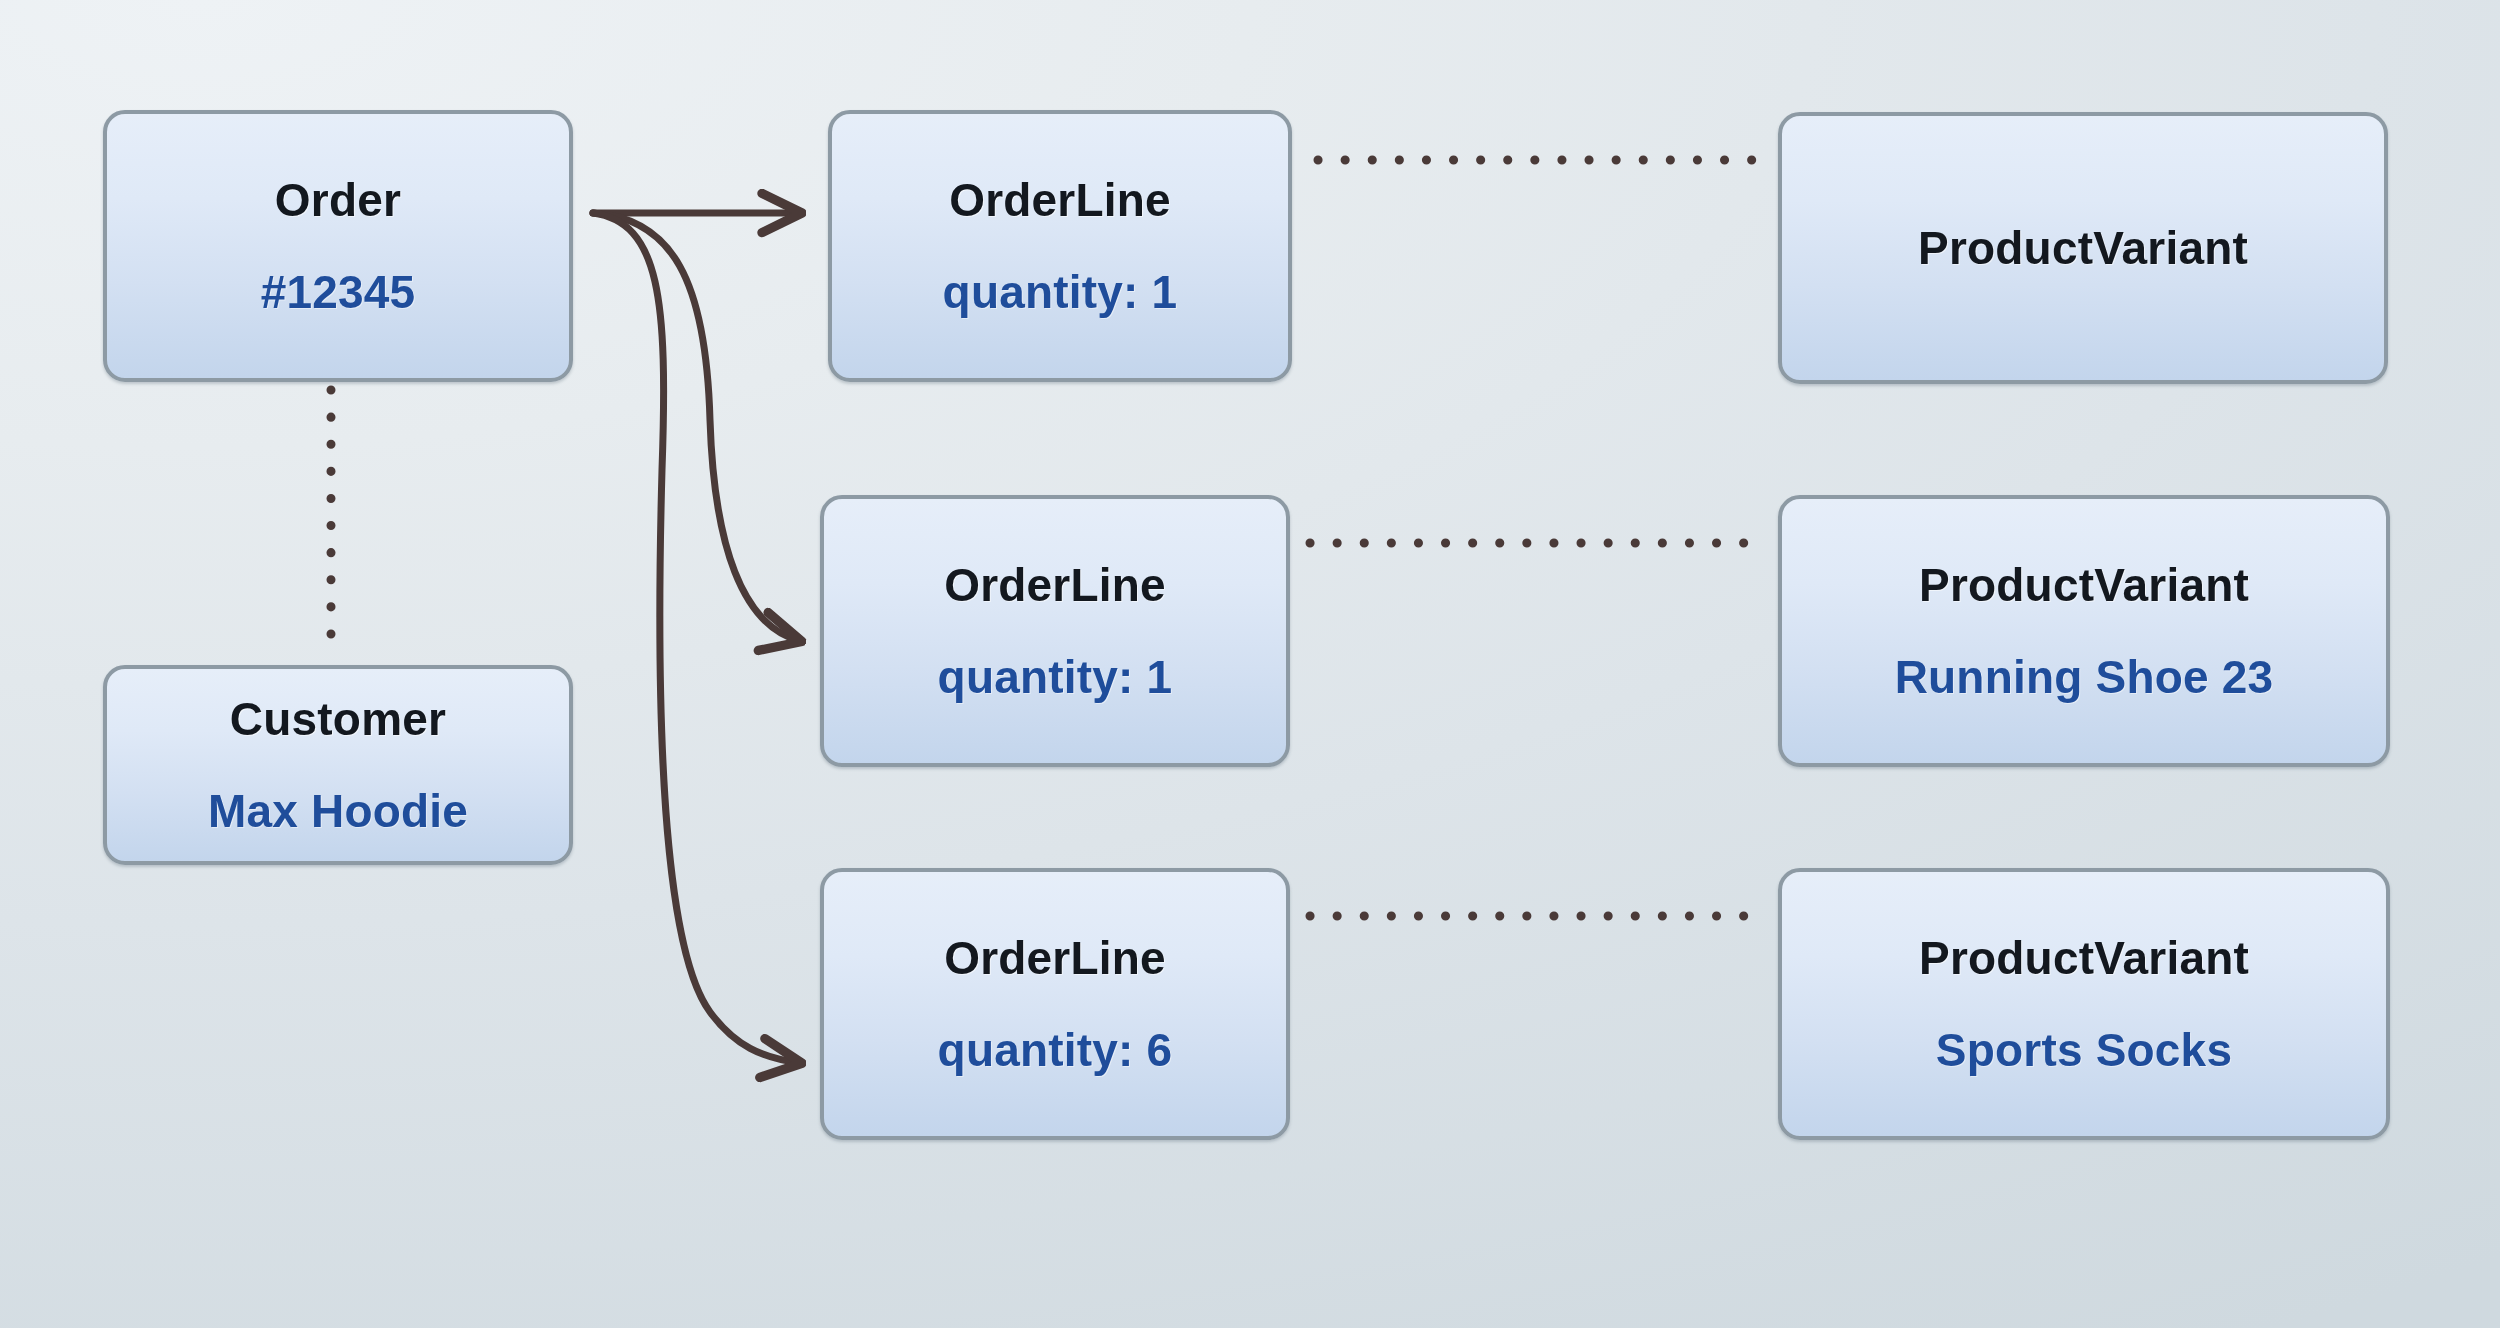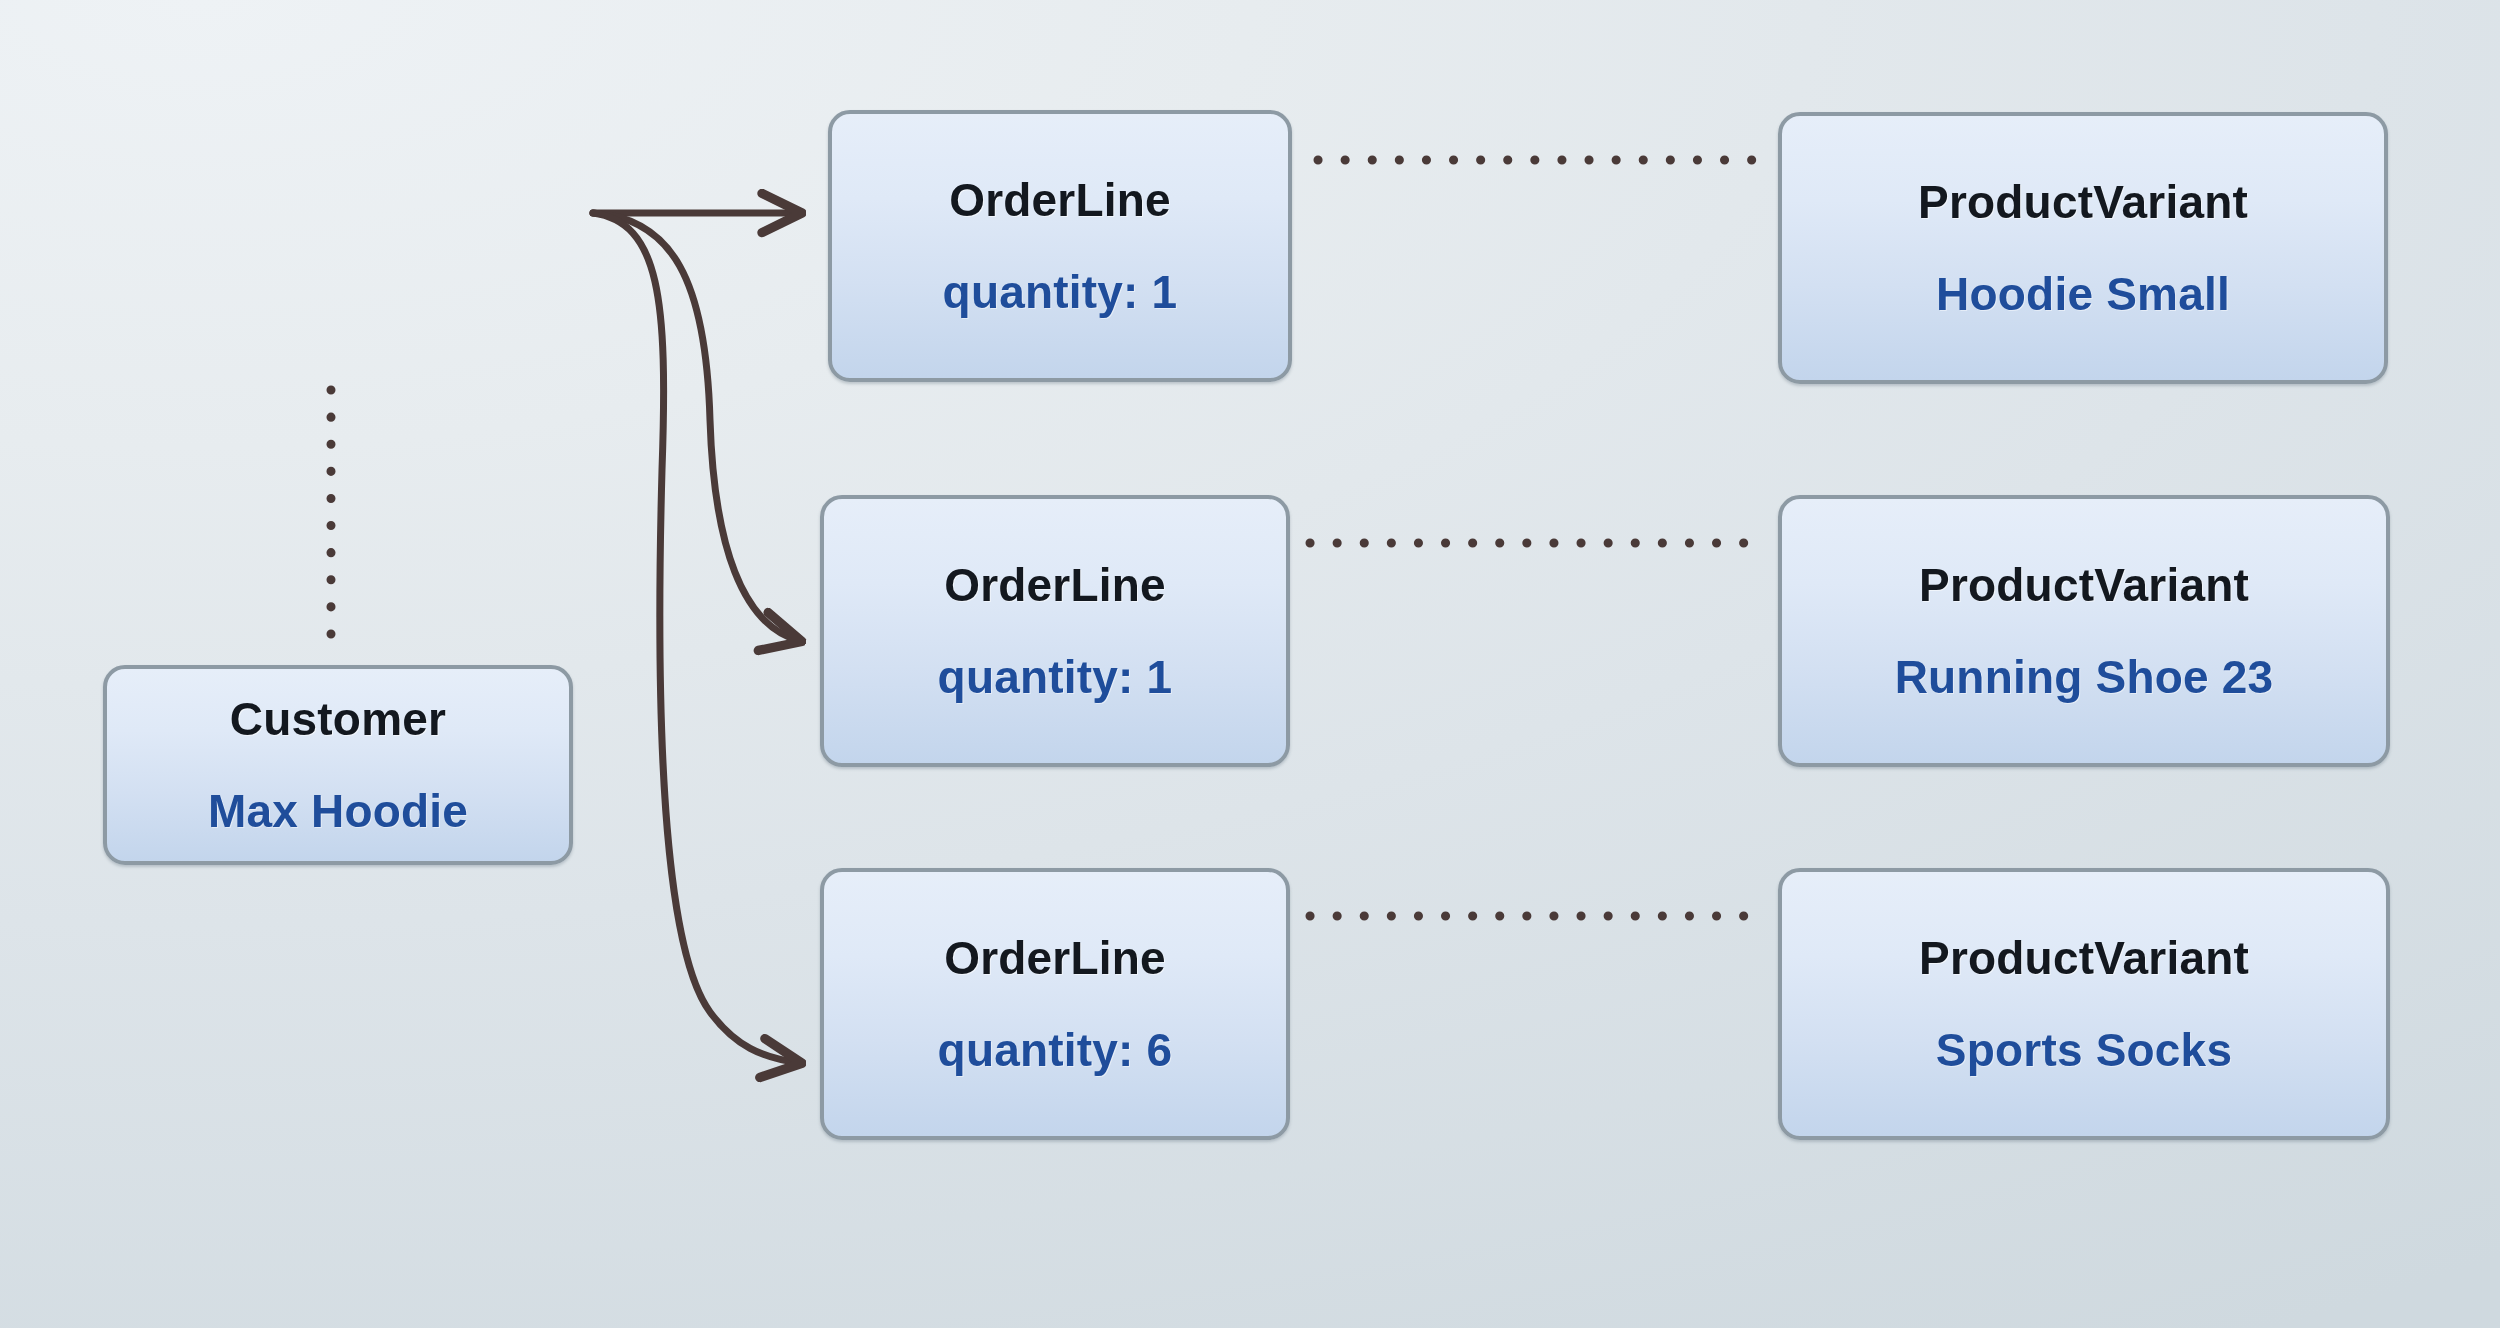--- a/index.html
+++ b/index.html
@@ -77,20 +77,24 @@
 
     <path d="M 331 390 L 331 660" fill="none" stroke="#4a3a38" stroke-width="9" stroke-linecap="round" stroke-dasharray="0.1 27"></path>
 
     <path d="M 1318 160 L 1762 160" fill="none" stroke="#4a3a38" stroke-width="9" stroke-linecap="round" stroke-dasharray="0.1 27"></path>
 
     <path d="M 1310 543 L 1766 543" fill="none" stroke="#4a3a38" stroke-width="9" stroke-linecap="round" stroke-dasharray="0.1 27"></path>
 
     <path d="M 1310 916 L 1766 916" fill="none" stroke="#4a3a38" stroke-width="9" stroke-linecap="round" stroke-dasharray="0.1 27"></path>
   </svg>
 
+  <div class="node" style="left:103px; top:110px; width:470px; height:272px;">
+    <div class="node-title">Order</div>
+    <div class="node-sub">#12345</div>
+  </div>
 
   <div class="node" style="left:103px; top:665px; width:470px; height:200px;">
     <div class="node-title">Customer</div>
     <div class="node-sub">Max Hoodie</div>
   </div>
 
   <div class="node" style="left:828px; top:110px; width:464px; height:272px;">
     <div class="node-title">OrderLine</div>
     <div class="node-sub">quantity: 1</div>
   </div>
@@ -100,21 +104,20 @@
     <div class="node-sub">quantity: 1</div>
   </div>
 
   <div class="node" style="left:820px; top:868px; width:470px; height:272px;">
     <div class="node-title">OrderLine</div>
     <div class="node-sub">quantity: 6</div>
   </div>
 
   <div class="node" style="left:1778px; top:112px; width:610px; height:272px;">
     <div class="node-title">ProductVariant</div>
-    <div class="node-sub">Hoodie Small</div>
   </div>
 
   <div class="node" style="left:1778px; top:495px; width:612px; height:272px;">
     <div class="node-title">ProductVariant</div>
     <div class="node-sub">Running Shoe 23</div>
   </div>
 
   <div class="node" style="left:1778px; top:868px; width:612px; height:272px;">
     <div class="node-title">ProductVariant</div>
     <div class="node-sub">Sports Socks</div>

